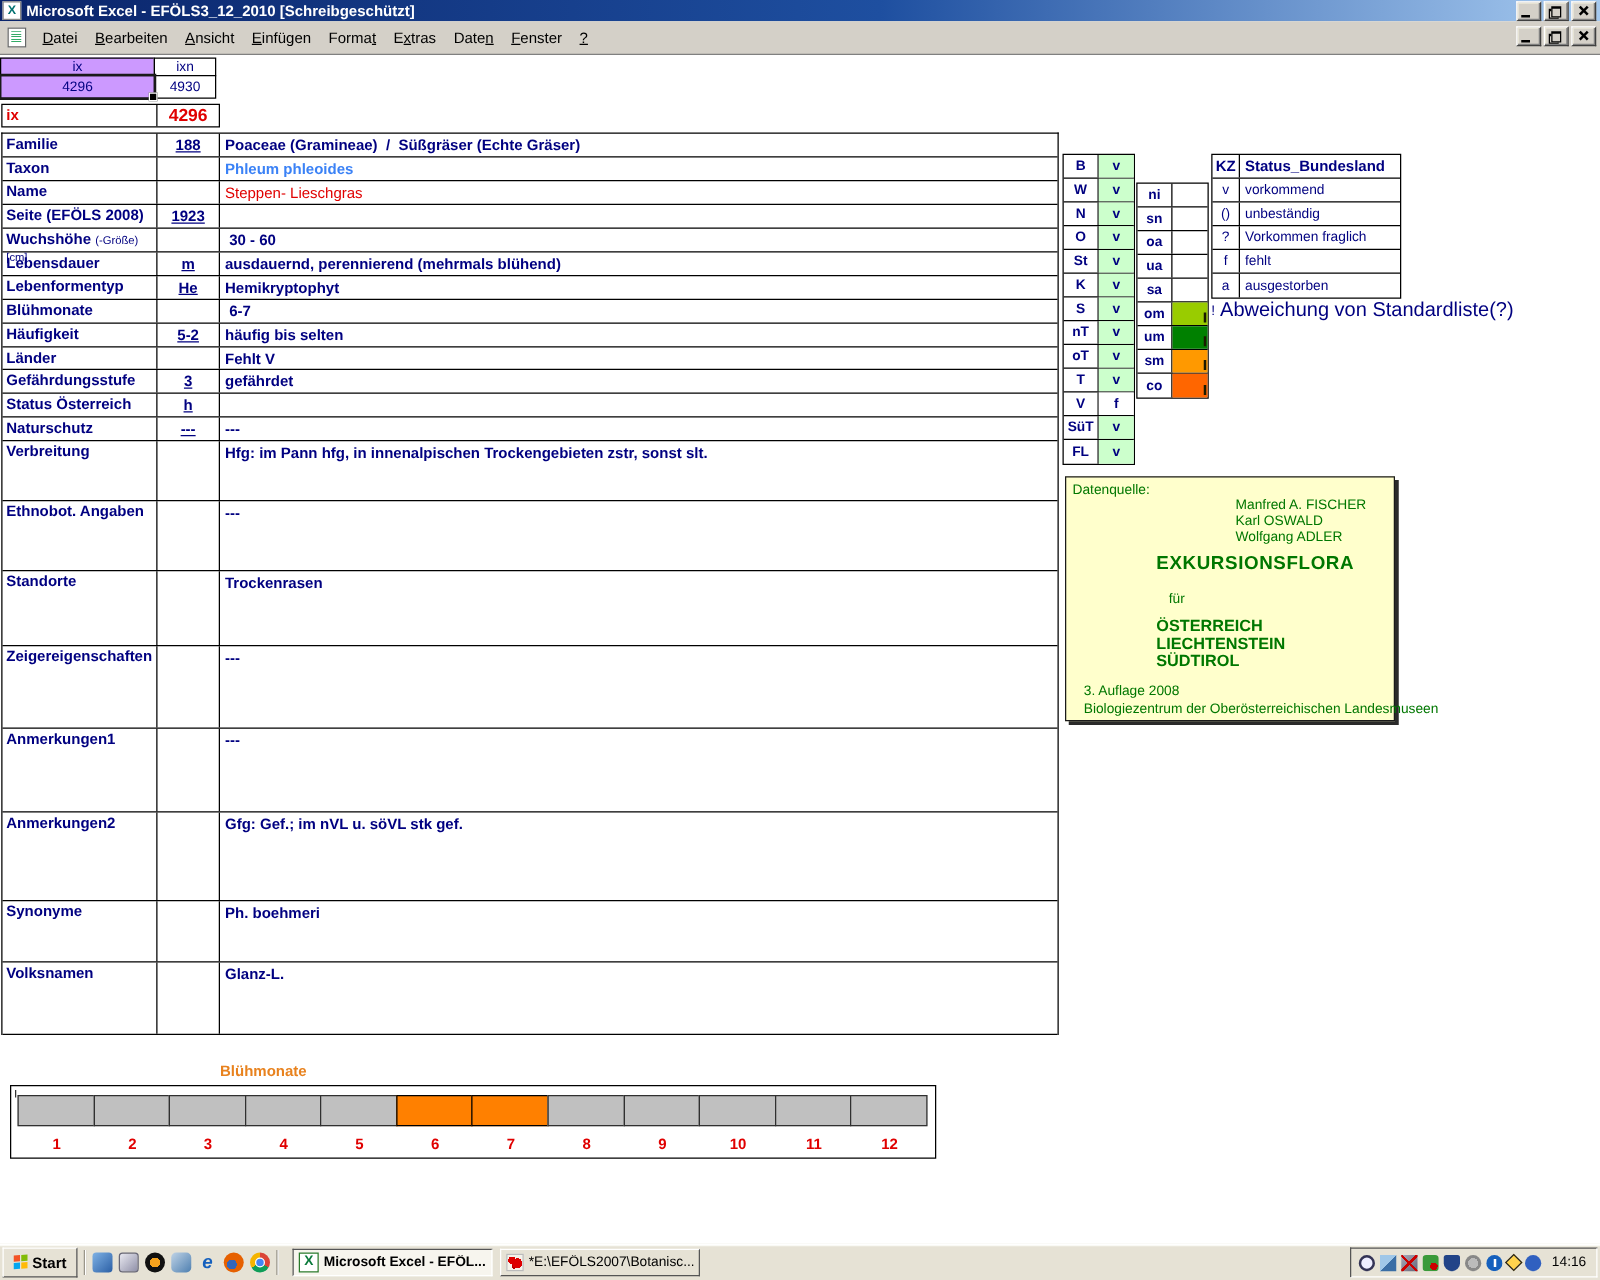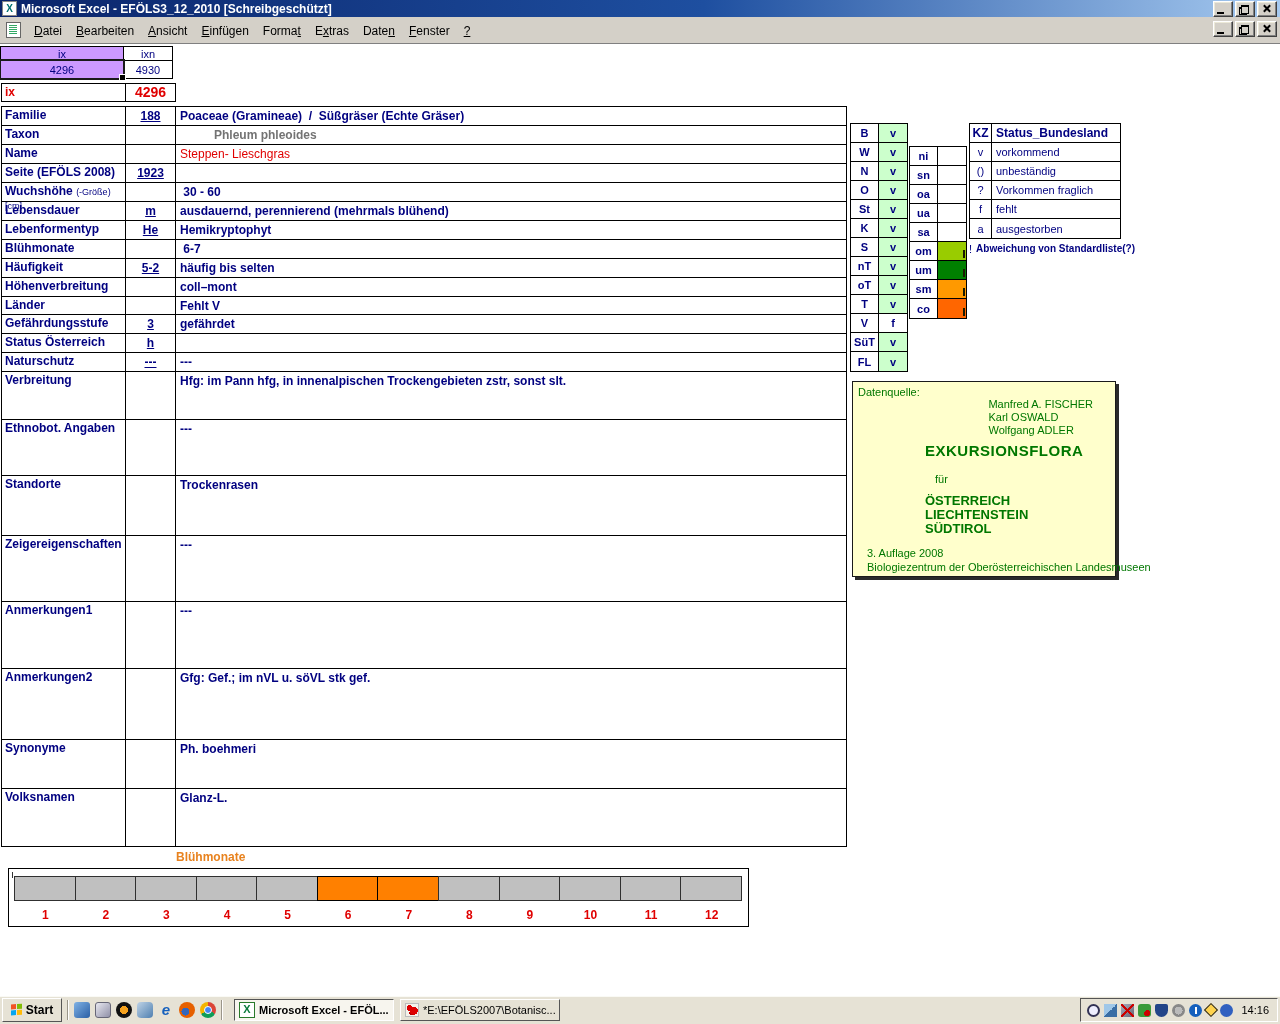--- a/index.html
+++ b/index.html
@@ -59,21 +59,21 @@
   #record-table{position:absolute;left:1px;top:62px;width:846px;border:1px solid #000;
     border-bottom:none;box-sizing:border-box;}
   .rt-row{display:flex;border-bottom:1px solid #000;box-sizing:border-box;}
   .rt-label{width:124px;border-right:1px solid #000;box-sizing:border-box;
     font-size:12px;font-weight:bold;color:#000080;padding:2px 1px 0 3px;line-height:13px;}
   .rt-label .small{font-size:9px;font-weight:normal;}
   .rt-code{width:50px;border-right:1px solid #000;box-sizing:border-box;font-size:12px;
     font-weight:bold;color:#000080;text-align:center;padding-top:2px;text-decoration:underline;}
   .rt-text{flex:1;font-size:12px;font-weight:bold;color:#000080;padding:2px 0 0 4px;
     white-space:pre-wrap;line-height:14px;}
-  .rt-text.red-bold{color:#737373;margin-left:34px;}
+  .rt-text.red-bold{color:#3b82f6;}
   .rt-text.red{color:#E00000;font-weight:normal;}
 
   
   .mini{position:absolute;border:1px solid #000;box-sizing:border-box;}
   #status-regions{left:850px;top:79px;}
   #status-zones{left:909px;top:79px;margin-top:23px;}
   .mini-row{display:flex;height:19px;border-bottom:1px solid #000;box-sizing:border-box;}
   .mini-row:last-child{border-bottom:none;}
   .mini-code{width:28px;border-right:1px solid #000;box-sizing:border-box;font-size:11px;
     font-weight:bold;color:#000080;display:flex;align-items:center;justify-content:center;}
@@ -85,21 +85,21 @@
   #legend{position:absolute;left:969px;top:79px;width:152px;}
   .lg-box{border:1px solid #000;box-sizing:border-box;}
   .lg-row{display:flex;height:19px;border-bottom:1px solid #000;box-sizing:border-box;align-items:center;}
   .lg-row:last-child{border-bottom:none;}
   .lg-code{width:22px;text-align:center;border-right:1px solid #000;box-sizing:border-box;
     font-size:11px;color:#000080;height:100%;display:flex;align-items:center;justify-content:center;}
   .lg-meaning{flex:1;font-size:11px;color:#000080;padding-left:4px;white-space:nowrap;}
   .lg-row.hdr .lg-code,.lg-row.hdr .lg-meaning{font-weight:bold;font-size:12px;}
   .lg-foot{display:flex;height:19px;align-items:center;}
   .lg-foot .lg-code{border-right:none;}
-  .lg-foot .lg-meaning{font-size:10px;font-weight:bold;}
+  .lg-foot .lg-meaning{font-size:16px;}
 
   
   #datenquelle{position:absolute;left:852px;top:337px;width:264px;height:196px;background:#FFFFCC;
     border:1px solid #1a1a1a;box-shadow:3px 3px 0 #2a2a2a;box-sizing:border-box;}
   #datenquelle *{color:#007700;}
   .dq-label{position:absolute;left:5px;top:4px;font-size:11px;}
   .dq-authors{position:absolute;right:22px;top:16px;text-align:left;font-size:11px;line-height:13px;}
   .dq-title{position:absolute;left:72px;top:60px;font-size:15px;font-weight:bold;letter-spacing:.5px;color:#006600;}
   .dq-connector{position:absolute;left:82px;top:91px;font-size:11px;}
   .dq-regions{position:absolute;left:72px;top:112px;font-size:13px;font-weight:bold;line-height:14px;color:#006600;}
@@ -247,25 +247,20 @@
         <div class="rt-row" style="height: 19px;">
           <div class="rt-label">Blühmonate</div>
           <div class="rt-code"></div>
           <div class="rt-text"> 6-7</div>
         </div>
         <div class="rt-row" style="height: 19px;">
           <div class="rt-label">Häufigkeit</div>
           <div class="rt-code">5-2</div>
           <div class="rt-text">häufig bis selten</div>
         </div>
-        <div class="rt-row" style="height: 19px;">
-          <div class="rt-label">Höhenverbreitung</div>
-          <div class="rt-code"></div>
-          <div class="rt-text">coll–mont</div>
-        </div>
         <div class="rt-row" style="height: 18px;">
           <div class="rt-label">Länder</div>
           <div class="rt-code"></div>
           <div class="rt-text">Fehlt V</div>
         </div>
         <div class="rt-row" style="height: 19px;">
           <div class="rt-label">Gefährdungsstufe</div>
           <div class="rt-code">3</div>
           <div class="rt-text">gefährdet</div>
         </div>

